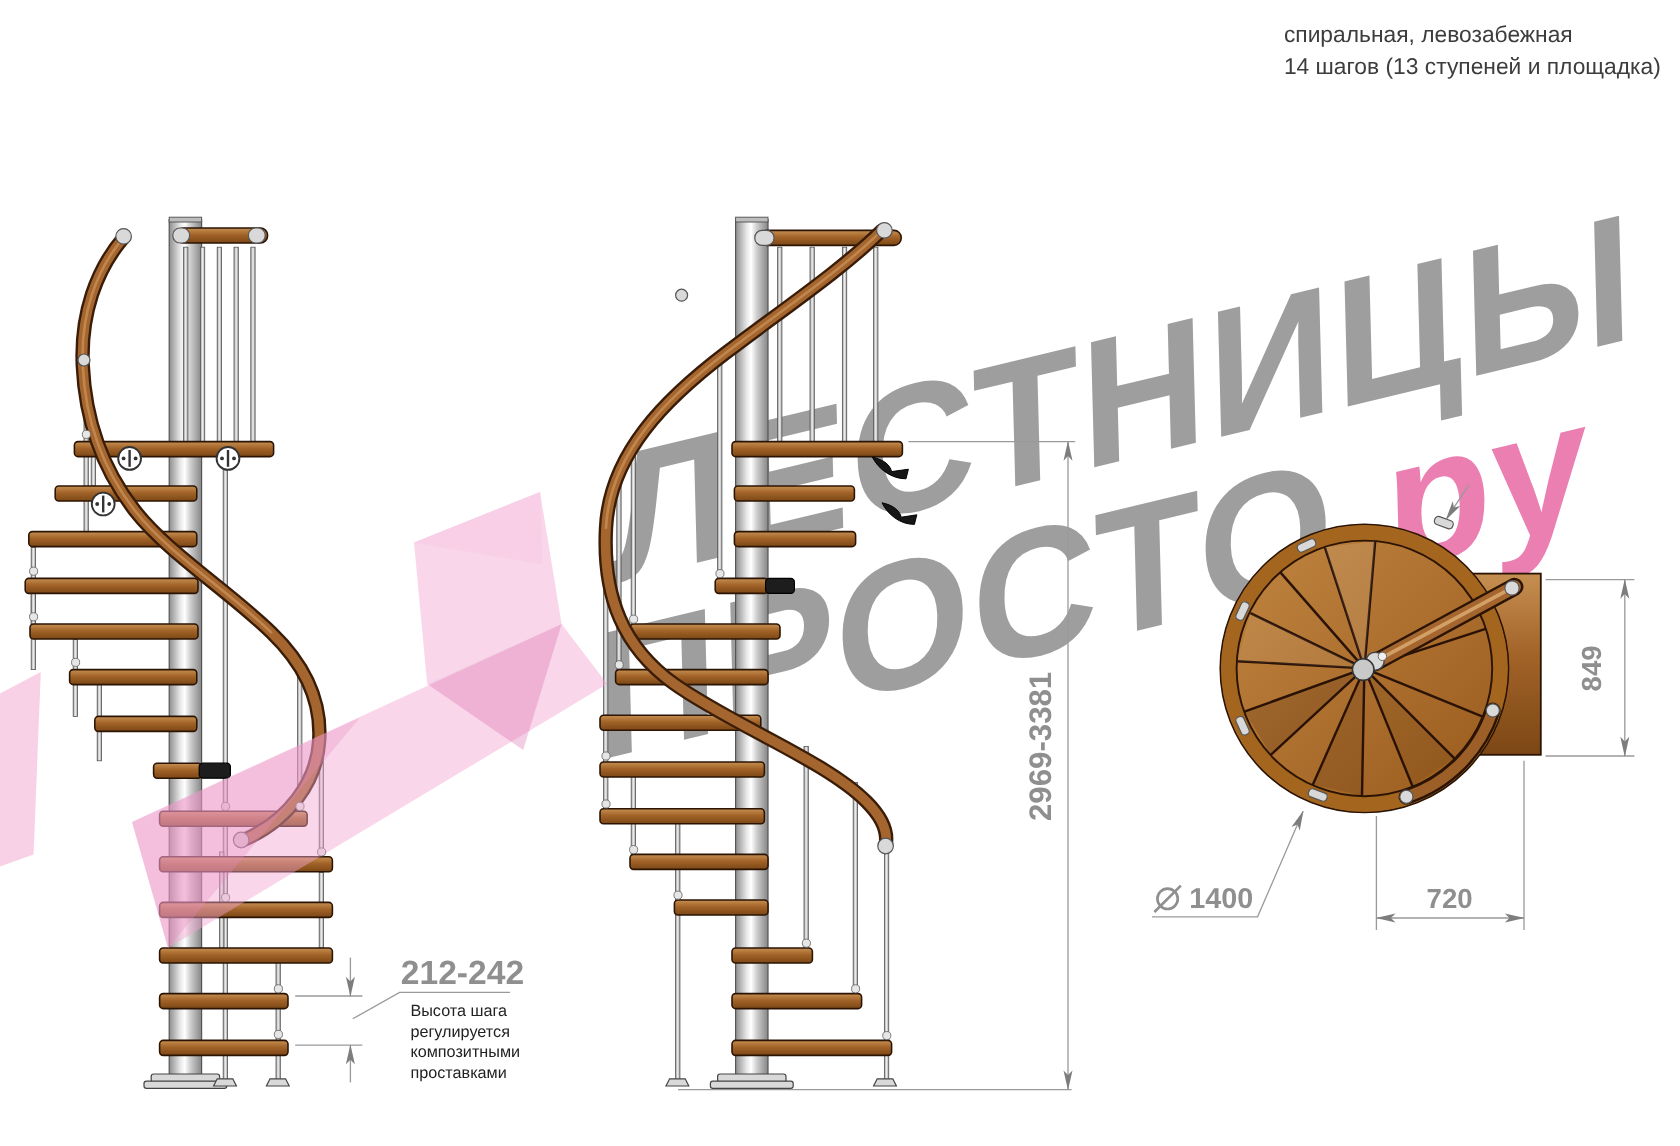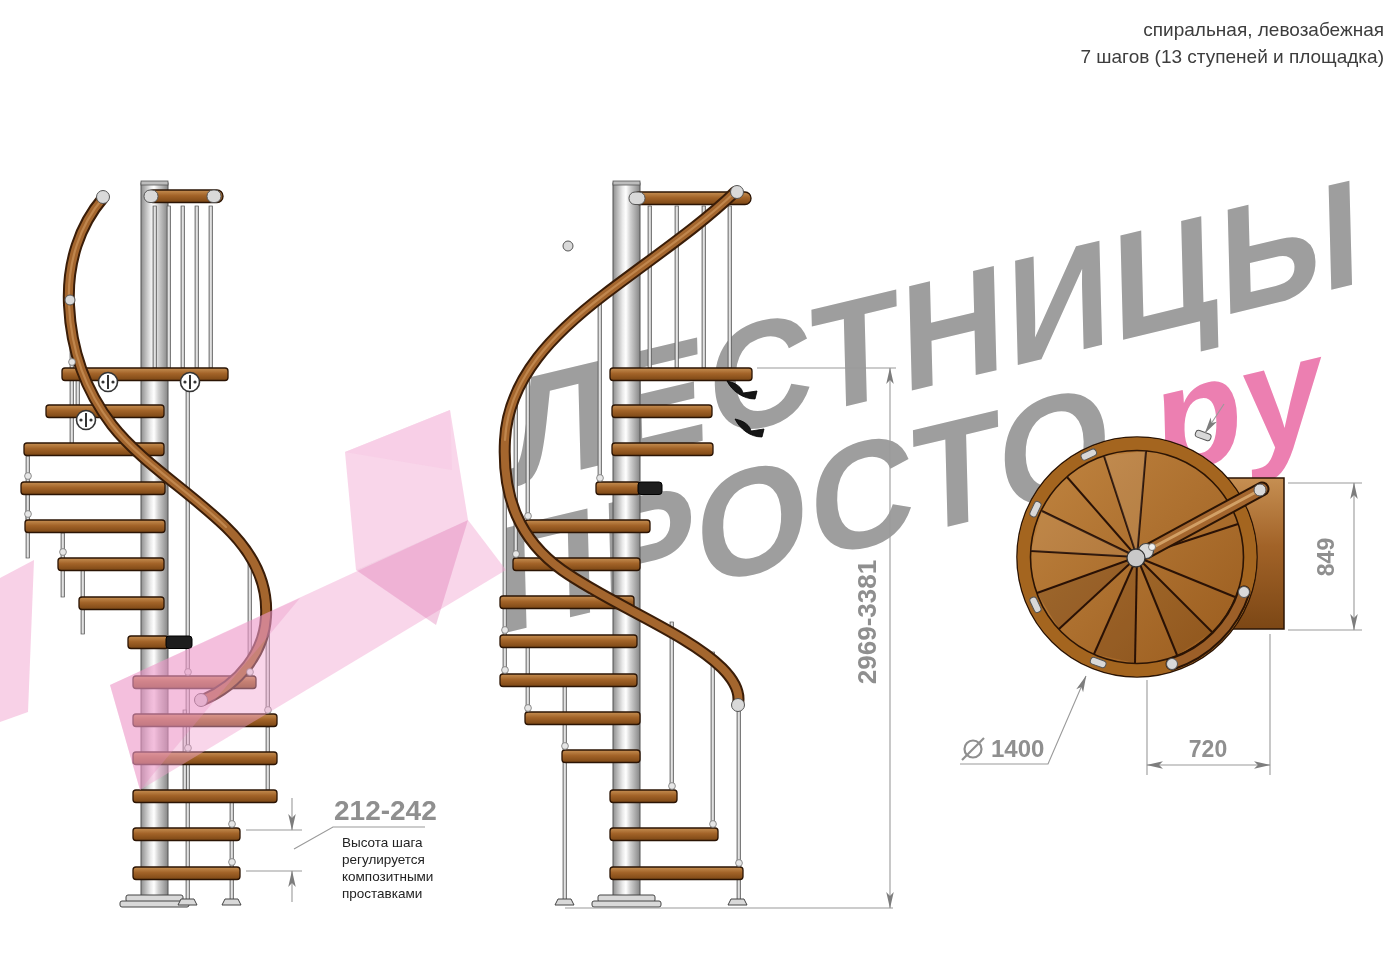--- a/index.html
+++ b/index.html
@@ -1,19 +1,19 @@
 <!DOCTYPE html>
 <html><head>
 <meta charset="utf-8">
 <style>
   html,body{margin:0;padding:0;background:#ffffff;}
   .canvas{position:relative;width:1400px;height:955px;background:#fff;overflow:hidden;
           font-family:"Liberation Sans","DejaVu Sans",sans-serif;}
   
-  .header{position:absolute;top:16px;right:16px;text-align:right;z-index:5;
+  .header{position:absolute;top:16px;right:16px;z-index:5;
           font-size:19px;line-height:27px;color:#3d3d3d;}
   
   .wm{position:absolute;z-index:1;white-space:nowrap;font-weight:bold;
       color:#9e9e9e;font-size:148px;letter-spacing:2px;line-height:150px;
       transform-origin:0 50%;transform:rotate(-13.5deg) skewX(-12deg);}
   .wm1{left:508px;top:360px;}
   .wm2{left:495px;top:508px;}
   .wm .pink{color:#ec7fb1;}
   
   .drawing{position:absolute;left:0;top:0;z-index:2;}
@@ -347,16 +347,16 @@
         <line class="dim" x1="1224" y1="404" x2="1205" y2="433" marker-end="url(#ar)"></line>
         <circle cx="973" cy="749" r="8.5" fill="none" stroke="#8f8f8f" stroke-width="2.2"></circle>
         <line x1="962" y1="760" x2="984" y2="738" stroke="#8f8f8f" stroke-width="2.2"></line>
         <text class="dimtxt" font-size="24" x="991" y="757">1400</text>
       </g>
     </g>
   </svg>
 
   <div class="header">
     <div>спиральная, левозабежная</div>
-    <div>7 шагов (13 ступеней и площадка)</div>
+    <div>14 шагов (13 ступеней и площадка)</div>
   </div>
 
 </div>
 
 </body></html>

